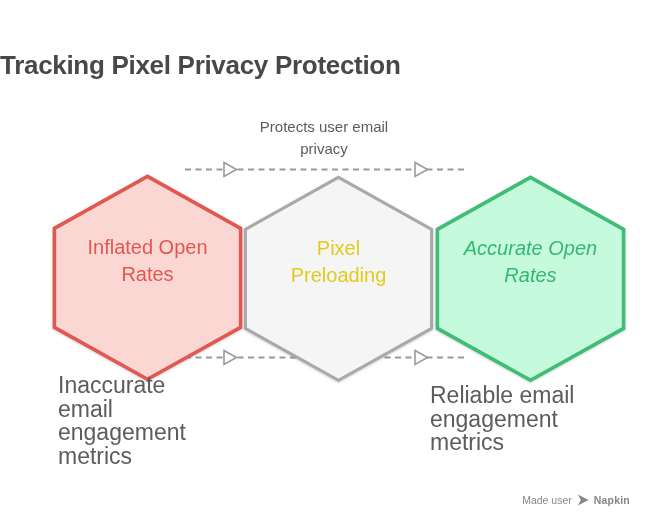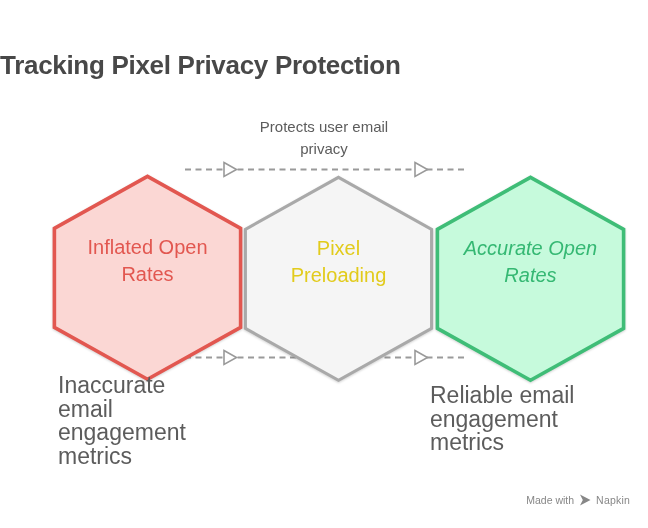--- a/index.html
+++ b/index.html
@@ -81,21 +81,21 @@
     position: absolute;
     right: 18px;
     top: 491px;
     height: 18px;
     display: flex;
     align-items: center;
     gap: 5px;
     font-size: 10.5px;
     color: #878787;
   }
-  .watermark .brand { font-weight: normal; letter-spacing: 0.2px; }
+  .watermark .brand { font-weight: bold; letter-spacing: 0.2px; }
   .napkin-icon { display: block; }
 </style>
 </head>
 <body>
 
 <div class="canvas">
 
   <h1 class="title">Tracking Pixel Privacy Protection</h1>
 
   <div class="annotation">Protects user email
@@ -139,20 +139,20 @@
 
   <div class="caption caption-left">Inaccurate
 email
 engagement
 metrics</div>
   <div class="caption caption-right">Reliable email
 engagement
 metrics</div>
 
   <div class="watermark">
-    <span>Made with</span>
+    <span>Made user</span>
     <svg class="napkin-icon" width="12" height="12" viewBox="0 0 12 12">
       <polygon points="1,0.5 11.5,6 1,11.5 3.8,6" fill="#878787"></polygon>
     </svg>
     <span class="brand">Napkin</span>
   </div>
 
 </div>
 
 </body></html>

